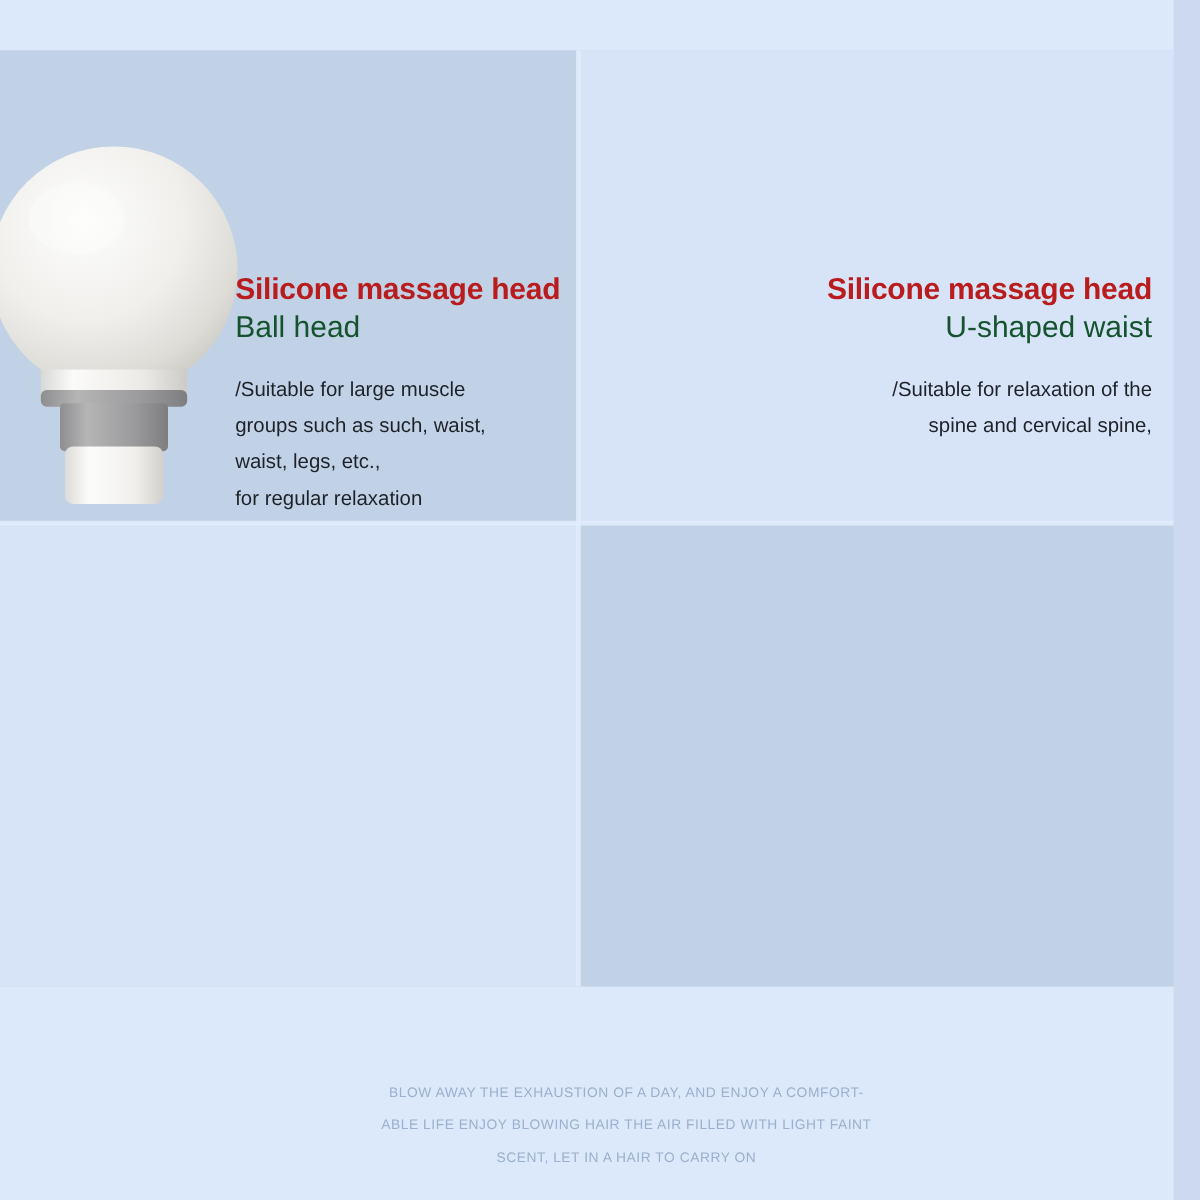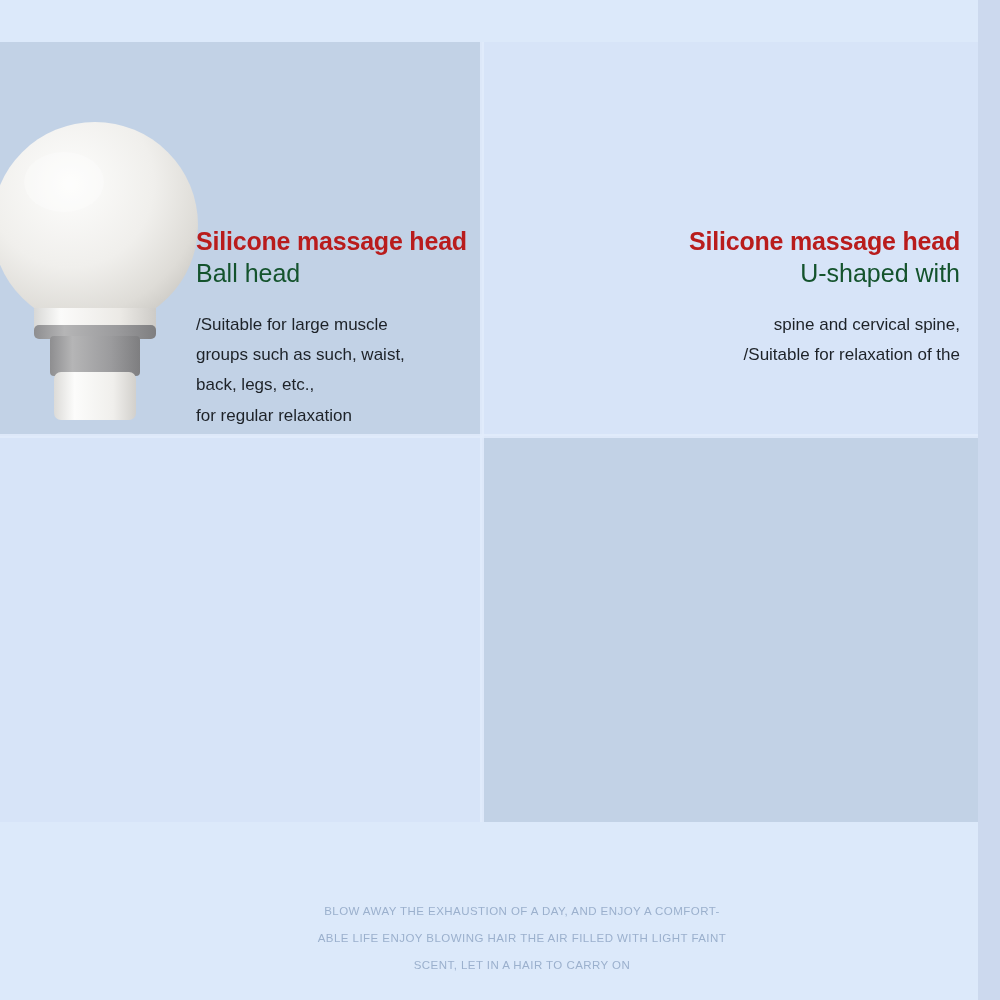--- a/index.html
+++ b/index.html
@@ -164,34 +164,34 @@
         <rect x="58" y="224" width="90" height="40" rx="4" fill="url(#greyG)"></rect>
         <rect x="62" y="260" width="82" height="48" rx="7" fill="url(#stemG)"></rect>
       </svg>
 
       <div class="txt" id="txt-ball">
         <p class="kicker">Silicone massage head</p>
         <p class="title">Ball head</p>
         <div class="desc">
           <div>/Suitable for large muscle</div>
           <div>groups such as such, waist,</div>
-          <div>back, legs, etc.,</div>
+          <div>waist, legs, etc.,</div>
           <div>for regular relaxation</div>
         </div>
       </div>
     </div>
 
     <div class="quad shade-light">
 
       <div class="txt align-right" id="txt-u">
         <p class="kicker">Silicone massage head</p>
-        <p class="title">U-shaped with</p>
+        <p class="title">U-shaped waist</p>
         <div class="desc">
+          <div>/Suitable for relaxation of the</div>
           <div>spine and cervical spine,</div>
-          <div>/Suitable for relaxation of the</div>
         </div>
       </div>
     </div>
 
     <div class="quad shade-light">
 
       
 
       
     </div>

